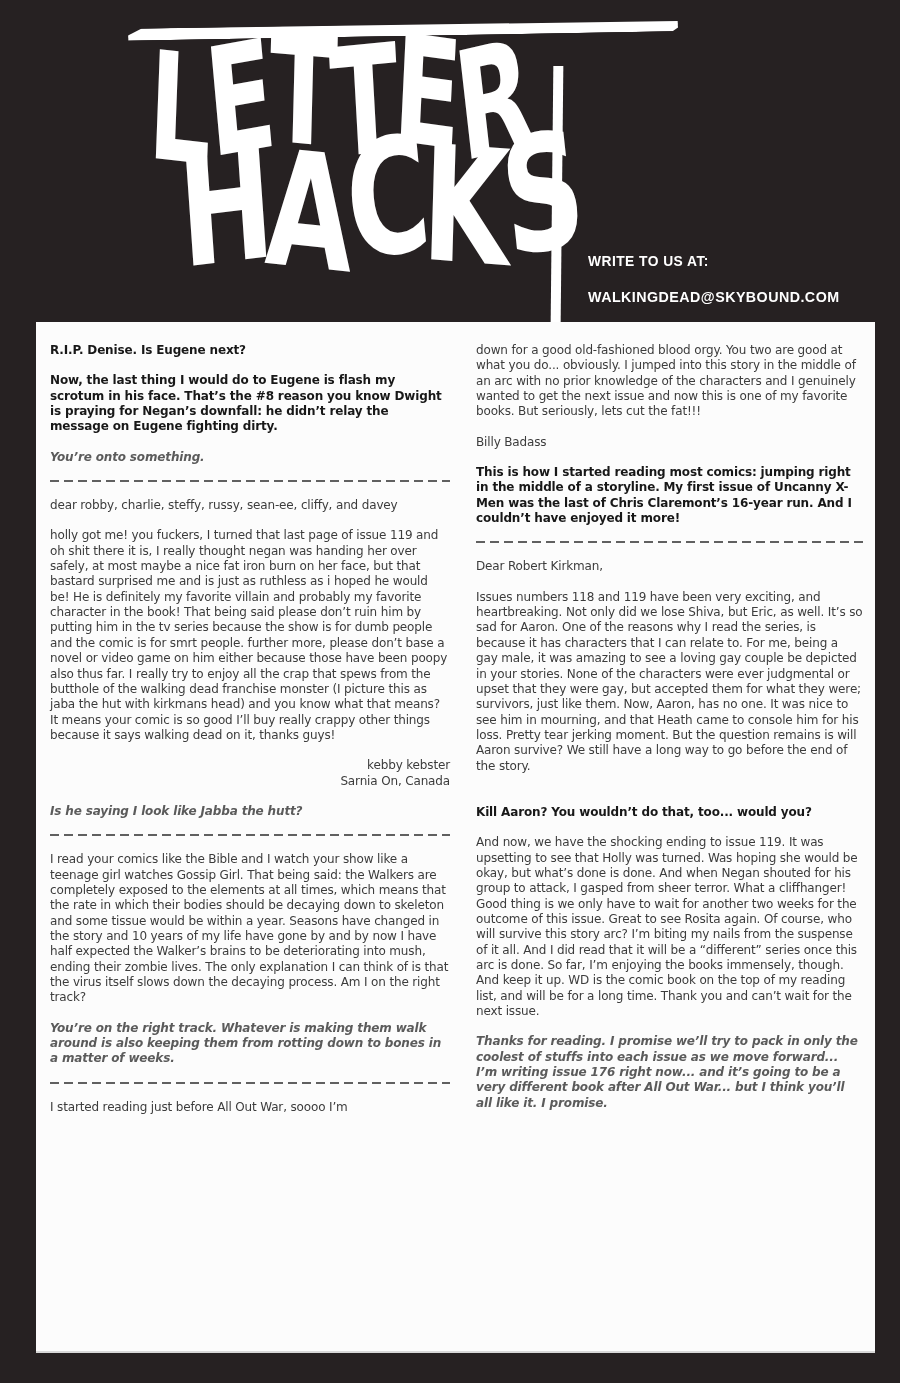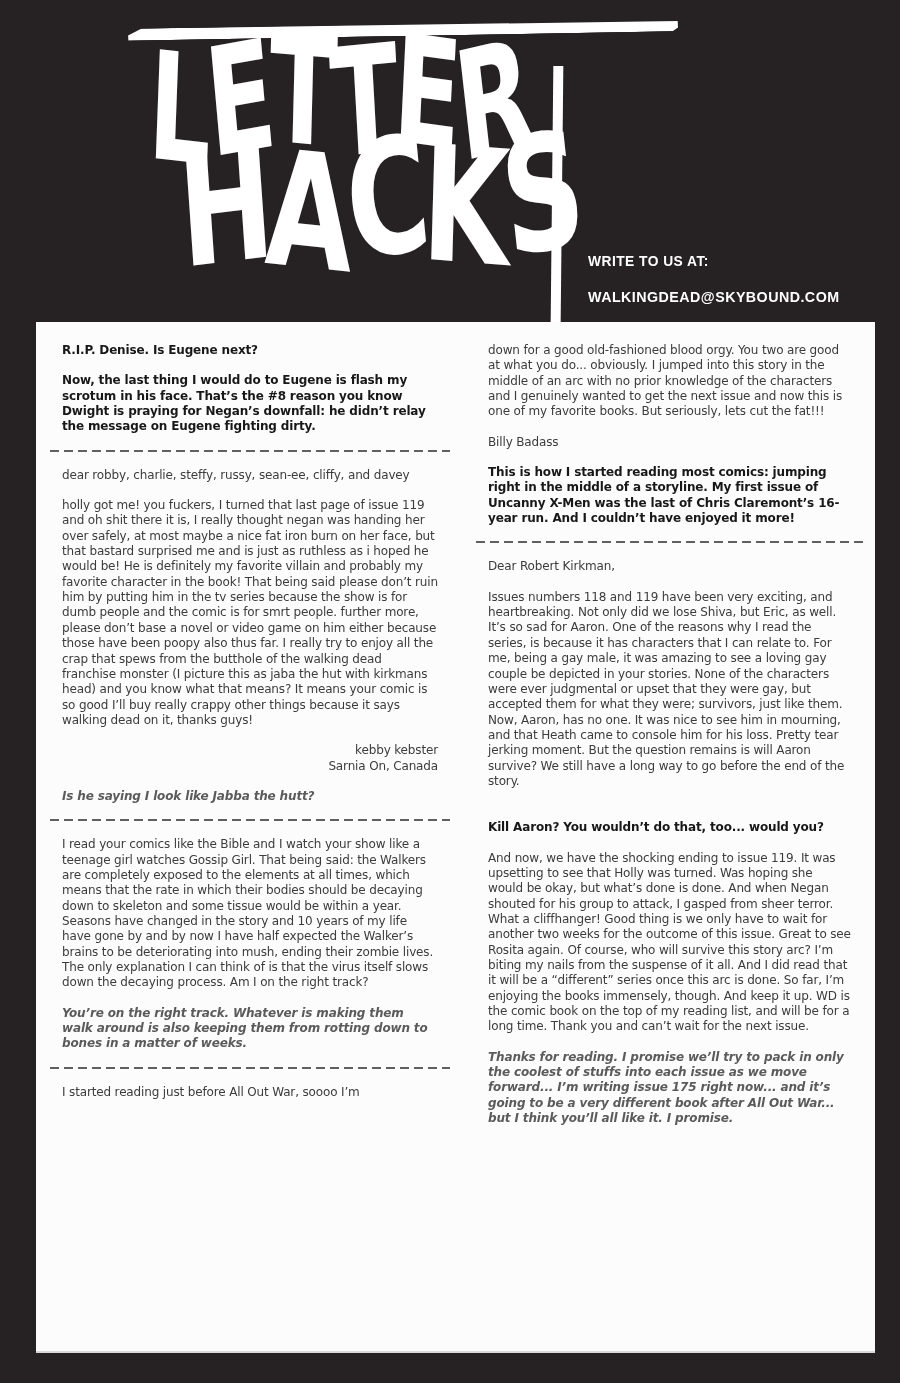--- a/index.html
+++ b/index.html
@@ -42,21 +42,21 @@
   
   .paper{
     position:absolute;left:36px;top:322px;width:839px;height:1031px;
     background:#fcfcfc;overflow:hidden;
     box-shadow:inset 0 -2px 0 #d8d8d8;
   }
   .cols{display:flex;padding:21px 12px 0 14px;}
   .col{font-size:12px;line-height:15.35px;letter-spacing:-.15px;color:#3c3c3c;}
   .col-left{width:400px;margin-right:26px;flex:0 0 auto;}
   .col-right{flex:1 1 auto;min-width:0;}
-  .p{margin:0 12px 15px;}
+  .p{margin:0 0 15px;}
   .q{font-weight:bold;color:#181818;}
   .r{font-weight:bold;font-style:italic;color:#5b5b5b;}
   .sig{white-space:pre-line;text-align:right;}
   .divider{height:2px;margin:3px 0 16px;
     background:repeating-linear-gradient(90deg,#606060 0 9px,transparent 9px 14px);}
   .spacer{height:16px;}
 </style>
 </head>
 <body>
 
@@ -69,20 +69,21 @@
   <div class="v-line"></div>
   <div class="write-label">WRITE TO US AT:</div>
   <div class="email">WALKINGDEAD@SKYBOUND.COM</div>
 </div>
 
 <div class="paper">
   <div class="cols">
     <div class="col col-left">
         <div class="p q">R.I.P. Denise. Is Eugene next?</div>
         <div class="p q">Now, the last thing I would do to Eugene is flash my scrotum in his face. That’s the #8 reason you know Dwight is praying for Negan’s downfall: he didn’t relay the message on Eugene fighting dirty.</div>
+        <div class="p r">You’re onto something.</div>
         <div class="divider"></div>
         <div class="p">dear robby, charlie, steffy, russy, sean-ee, cliffy, and davey</div>
         <div class="p">holly got me! you fuckers, I turned that last page of issue 119 and oh shit there it is, I really thought negan was handing her over safely, at most maybe a nice fat iron burn on her face, but that bastard surprised me and is just as ruthless as i hoped he would be!  He is definitely my favorite villain and probably my favorite character in the book!  That being said please don’t ruin him by putting him in the tv series because the show is for dumb people and the comic is for smrt people. further more, please don’t base a novel or video game on him either because those have been poopy also thus far.  I really try to enjoy all the crap that spews from the butthole of the walking dead franchise monster (I picture this as jaba the hut with kirkmans head) and you know what that means? It means your comic is so good I’ll buy really crappy other things because it says walking dead on it, thanks guys!</div>
         <div class="p sig">kebby kebster
 Sarnia On, Canada</div>
         <div class="p r">Is he saying I look like Jabba the hutt?</div>
         <div class="divider"></div>
         <div class="p">I read your comics like the Bible and I watch your show like a teenage girl watches Gossip Girl. That being said: the Walkers are completely exposed to the elements at all times, which means that the rate in which their bodies should be decaying down to skeleton and some tissue would be within a year. Seasons have changed in the story and 10 years of my life have gone by and by now I have half expected the Walker’s brains to be deteriorating into mush, ending their zombie lives. The only explanation I can think of is that the virus itself slows down the decaying process. Am I on the right track?</div>
         <div class="p r">You’re on the right track.  Whatever is making them walk around is also keeping them from rotting down to bones in a matter of weeks.</div>
         <div class="divider"></div>
@@ -91,16 +92,16 @@
     <div class="col col-right">
         <div class="p">down for a good old-fashioned blood orgy.  You two are good at what you do... obviously.  I jumped into this story in the middle of an arc with no prior knowledge of the characters and I genuinely wanted to get the next issue and now this is one of my favorite books.  But seriously, lets cut the fat!!!</div>
         <div class="p">Billy Badass</div>
         <div class="p q">This is how I started reading most comics: jumping right in the middle of a storyline. My first issue of Uncanny X-Men was the last of Chris Claremont’s 16-year run. And I couldn’t have enjoyed it more!</div>
         <div class="divider"></div>
         <div class="p">Dear Robert Kirkman,</div>
         <div class="p">Issues numbers 118 and 119 have been very exciting, and heartbreaking.  Not only did we lose Shiva, but Eric, as well.  It’s so sad for Aaron.  One of the reasons why I read the series, is because it has characters that I can relate to.  For me, being a gay male, it was amazing to see a loving gay couple be depicted in your stories.  None of the characters were ever judgmental or upset that they were gay, but accepted them for what they were; survivors, just like them.  Now, Aaron, has no one.  It was nice to see him in mourning, and that Heath came to console him for his loss.  Pretty tear jerking moment.  But the question remains is will Aaron survive?  We still have a long way to go before the end of the story.</div>
         <div class="spacer"></div>
         <div class="p q">Kill Aaron? You wouldn’t do that, too... would you?</div>
         <div class="p">And now, we have the shocking ending to issue 119.  It was upsetting to see that Holly was turned.  Was hoping she would be okay, but what’s done is done.  And when Negan shouted for his group to attack, I gasped from sheer terror.   What a cliffhanger!  Good thing is we only have to wait for another two weeks for the outcome of this issue.  Great to see Rosita again.  Of course, who will survive this story arc?  I’m biting my nails from the suspense of it all.  And I did read that it will be a “different” series once this arc is done.  So far, I’m enjoying the books immensely, though.  And keep it up.  WD is the comic book on the top of my reading list, and will be for a long time.  Thank you and can’t wait for the next issue.</div>
-        <div class="p r">Thanks for reading.  I promise we’ll try to pack in only the coolest of stuffs into each issue as we move forward... I’m writing issue 175 right now... and it’s going to be a very different book after All Out War... but I think you’ll all like it.  I promise.</div>
+        <div class="p r">Thanks for reading.  I promise we’ll try to pack in only the coolest of stuffs into each issue as we move forward... I’m writing issue 176 right now... and it’s going to be a very different book after All Out War... but I think you’ll all like it.  I promise.</div>
       </div>
   </div>
 </div>
 
 </body></html>

